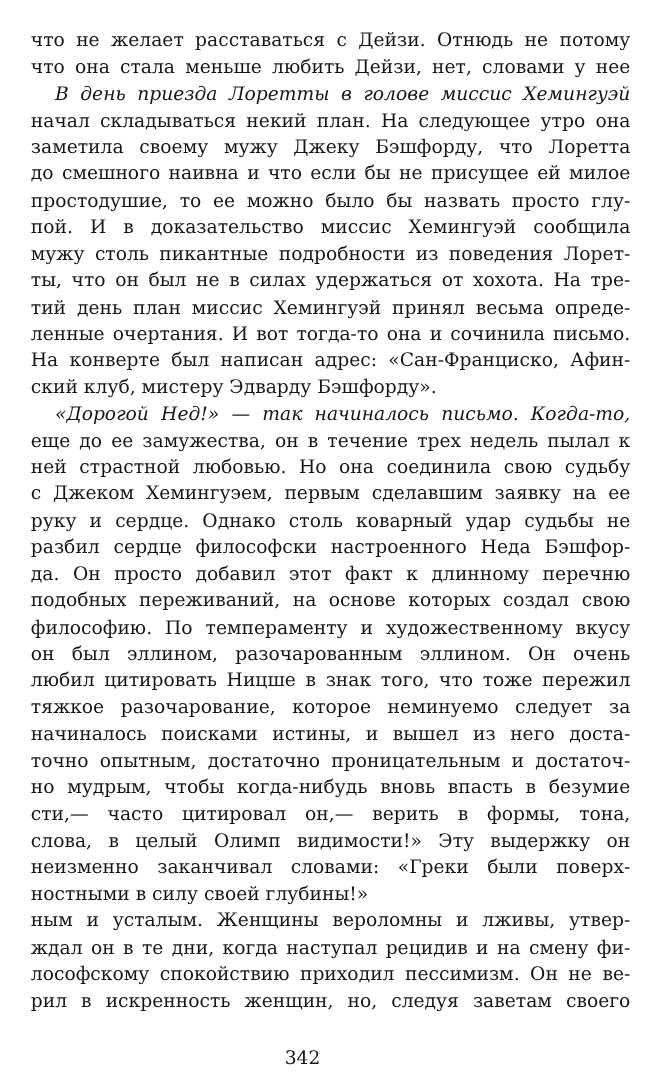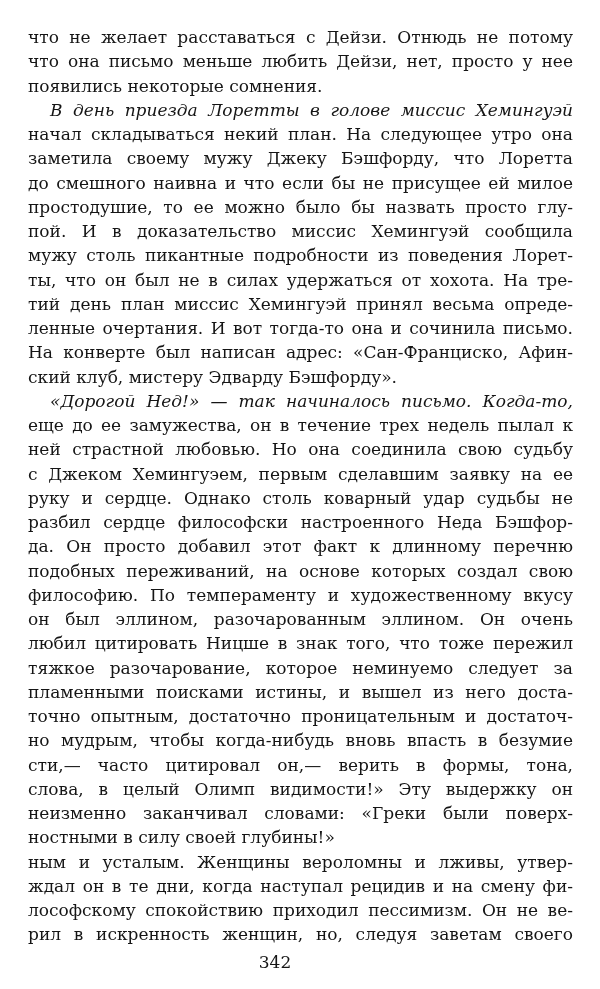--- a/index.html
+++ b/index.html
@@ -24,22 +24,21 @@
     text-align: center;
     font-family: "DejaVu Serif", serif;
     font-size: 17px; color: #151515;
   }
 </style>
 </head>
 <body>
 
 <div class="page" id="page-body">
     <div class="line">что не желает расставаться с Дейзи. Отнюдь не потому</div>
-    <div class="line">что она письмо меньше любить Дейзи, нет, просто у нее</div>
-    <div class="line last">появились некоторые сомнения.</div>
+    <div class="line">что она стала меньше любить Дейзи, нет, словами у нее</div>
     <div class="line indent">В день приезда Лоретты в голове миссис Хемингуэй</div>
     <div class="line">начал складываться некий план. На следующее утро она</div>
     <div class="line">заметила своему мужу Джеку Бэшфорду, что Лоретта</div>
     <div class="line">до смешного наивна и что если бы не присущее ей милое</div>
     <div class="line">простодушие, то ее можно было бы назвать просто глу-</div>
     <div class="line">пой. И в доказательство миссис Хемингуэй сообщила</div>
     <div class="line">мужу столь пикантные подробности из поведения Лорет-</div>
     <div class="line">ты, что он был не в силах удержаться от хохота. На тре-</div>
     <div class="line">тий день план миссис Хемингуэй принял весьма опреде-</div>
     <div class="line">ленные очертания. И вот тогда-то она и сочинила письмо.</div>
@@ -50,21 +49,21 @@
     <div class="line">ней страстной любовью. Но она соединила свою судьбу</div>
     <div class="line">с Джеком Хемингуэем, первым сделавшим заявку на ее</div>
     <div class="line">руку и сердце. Однако столь коварный удар судьбы не</div>
     <div class="line">разбил сердце философски настроенного Неда Бэшфор-</div>
     <div class="line">да. Он просто добавил этот факт к длинному перечню</div>
     <div class="line">подобных переживаний, на основе которых создал свою</div>
     <div class="line">философию. По темпераменту и художественному вкусу</div>
     <div class="line">он был эллином, разочарованным эллином. Он очень</div>
     <div class="line">любил цитировать Ницше в знак того, что тоже пережил</div>
     <div class="line">тяжкое разочарование, которое неминуемо следует за</div>
-    <div class="line">пламенными поисками истины, и вышел из него доста-</div>
+    <div class="line">начиналось поисками истины, и вышел из него доста-</div>
     <div class="line">точно опытным, достаточно проницательным и достаточ-</div>
     <div class="line">но мудрым, чтобы когда-нибудь вновь впасть в безумие</div>
     <div class="line">сти,— часто цитировал он,— верить в формы, тона,</div>
     <div class="line">слова, в целый Олимп видимости!» Эту выдержку он</div>
     <div class="line">неизменно заканчивал словами: «Греки были поверх-</div>
     <div class="line last">ностными в силу своей глубины!»</div>
     <div class="line">ным и усталым. Женщины вероломны и лживы, утвер-</div>
     <div class="line">ждал он в те дни, когда наступал рецидив и на смену фи-</div>
     <div class="line">лософскому спокойствию приходил пессимизм. Он не ве-</div>
     <div class="line">рил в искренность женщин, но, следуя заветам своего</div>

